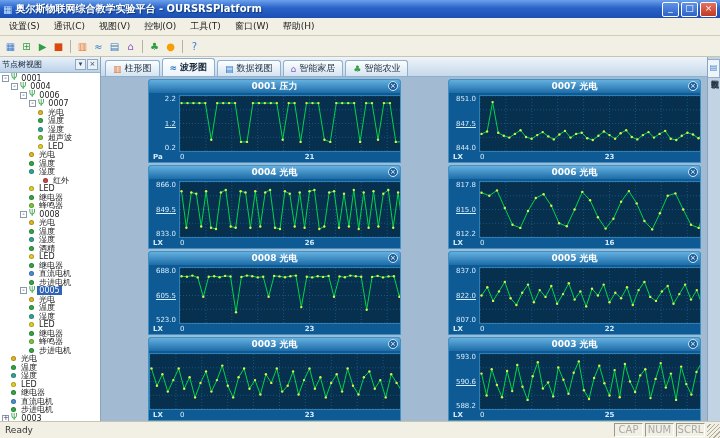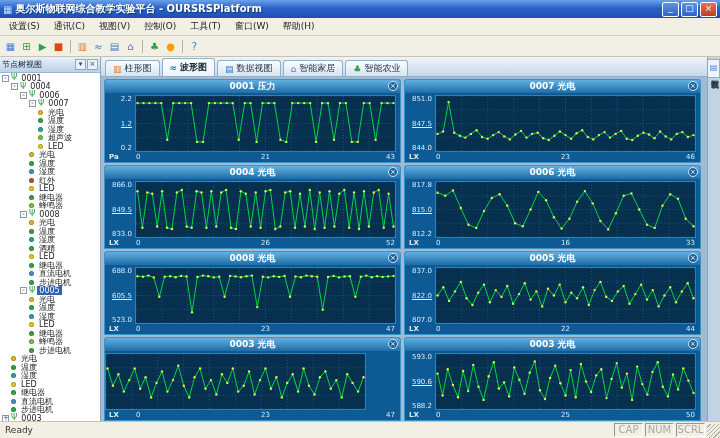--- a/index.html
+++ b/index.html
@@ -46,37 +46,37 @@
     display:flex;align-items:flex-end;padding-left:4px;gap:2px;}
   .tab{height:15px;display:flex;align-items:center;gap:3px;padding:0 7px;font-size:9px;color:#234;
     background:linear-gradient(180deg,#fdfefe,#d4e4f2);border:1px solid #8fb0cc;border-bottom:none;border-radius:3px 3px 0 0;}
   .tab.active{background:linear-gradient(180deg,#ffffff,#eaf3fb);font-weight:bold;height:17px;color:#123;}
   .tabicon{font-size:9px;}
 
   .charts{flex:1;background:#a2bbd2;display:grid;grid-template-columns:297px 297px;grid-auto-rows:84px;
     gap:2px 3px;padding:2px 0 0 3px;min-height:0;}
 
   
-  .panel{background:#0e5a94;border:1px solid #3f90c5;border-radius:3px 3px 0 0;box-sizing:border-box;overflow:hidden;display:flex;flex-direction:column;}
+  .panel{background:#0e5a94;border:1px solid #3f90c5;border-radius:3px 3px 0 0;box-sizing:border-box;overflow:hidden;display:flex;flex-direction:column;margin-left:44px;}
   .phead{height:13px;flex:none;background:linear-gradient(180deg,#63b0e0,#1e6ca8);display:flex;align-items:center;position:relative;}
   .ptitle{flex:1;text-align:center;font-size:9px;font-weight:bold;color:#fff;}
   .pclose{position:absolute;right:2px;top:1px;width:10px;height:10px;box-sizing:border-box;border-radius:50%;
     background:#1b5f9b;border:1px solid #cfe6f5;color:#fff;font-size:7px;line-height:8px;text-align:center;}
   .pbody{flex:1;display:flex;padding-top:2px;min-height:0;}
   .ylabels{width:30px;flex:none;position:relative;font-size:7px;color:#d6ecfa;}
   .ylabels span{position:absolute;right:3px;}
   .yl-top{top:0;}
   .yl-mid{top:50%;margin-top:-4px;text-decoration:underline;}
   .yl-bot{bottom:0;}
   .plot{width:261px;height:57px;box-sizing:border-box;border:1px solid #2f7fb5;background:#07304f;}
   .xrow{height:10px;flex:none;display:flex;font-size:7px;color:#d6ecfa;align-items:center;}
   .xunit{width:30px;flex:none;padding-left:4px;box-sizing:border-box;font-weight:bold;}
   .xticks{width:261px;flex:none;position:relative;height:10px;}
   .xticks span{position:absolute;top:1px;}
-  .xt-0{left:1px;} .xt-mid{left:50%;transform:translateX(-50%);} .xt-end{right:1px;}
+  .xt-0{left:1px;} .xt-mid{left:50%;transform:translateX(-50%);font-weight:bold;} .xt-end{right:1px;}
 
   
   .dock-right{width:13px;flex:none;background:#c2d4e4;border-left:1px solid #8aa4bc;box-sizing:border-box;
     display:flex;flex-direction:column;align-items:center;padding-top:2px;}
   .vtab{writing-mode:vertical-rl;font-size:8px;background:#eef4fa;border:1px solid #8fb0cc;border-left:none;
     padding:3px 0;color:#234;display:flex;align-items:center;gap:2px;}
   .vicon{font-size:8px;color:#2e77c8;}
 
   
   .statusbar{height:16px;flex:none;background:#f2f0e4;border-top:1px solid #c8c4b0;display:flex;align-items:center;}
@@ -181,21 +181,21 @@
             <span class="tlabel">光电</span>
           </div>
           <div class="trow" style="padding-left: 29px;">
             <span class="sdot" style="background: rgb(53, 168, 69);"></span>
             <span class="tlabel">温度</span>
           </div>
           <div class="trow" style="padding-left: 29px;">
             <span class="sdot" style="background: rgb(47, 168, 152);"></span>
             <span class="tlabel">湿度</span>
           </div>
-          <div class="trow" style="padding-left: 29px;">
+          <div class="trow" style="padding-left: 43px;">
             <span class="sdot" style="background: rgb(208, 69, 69);"></span>
             <span class="tlabel">红外</span>
           </div>
           <div class="trow" style="padding-left: 29px;">
             <span class="sdot" style="background: rgb(230, 208, 32);"></span>
             <span class="tlabel">LED</span>
           </div>
           <div class="trow" style="padding-left: 29px;">
             <span class="sdot" style="background: rgb(53, 168, 69);"></span>
             <span class="tlabel">继电器</span>

